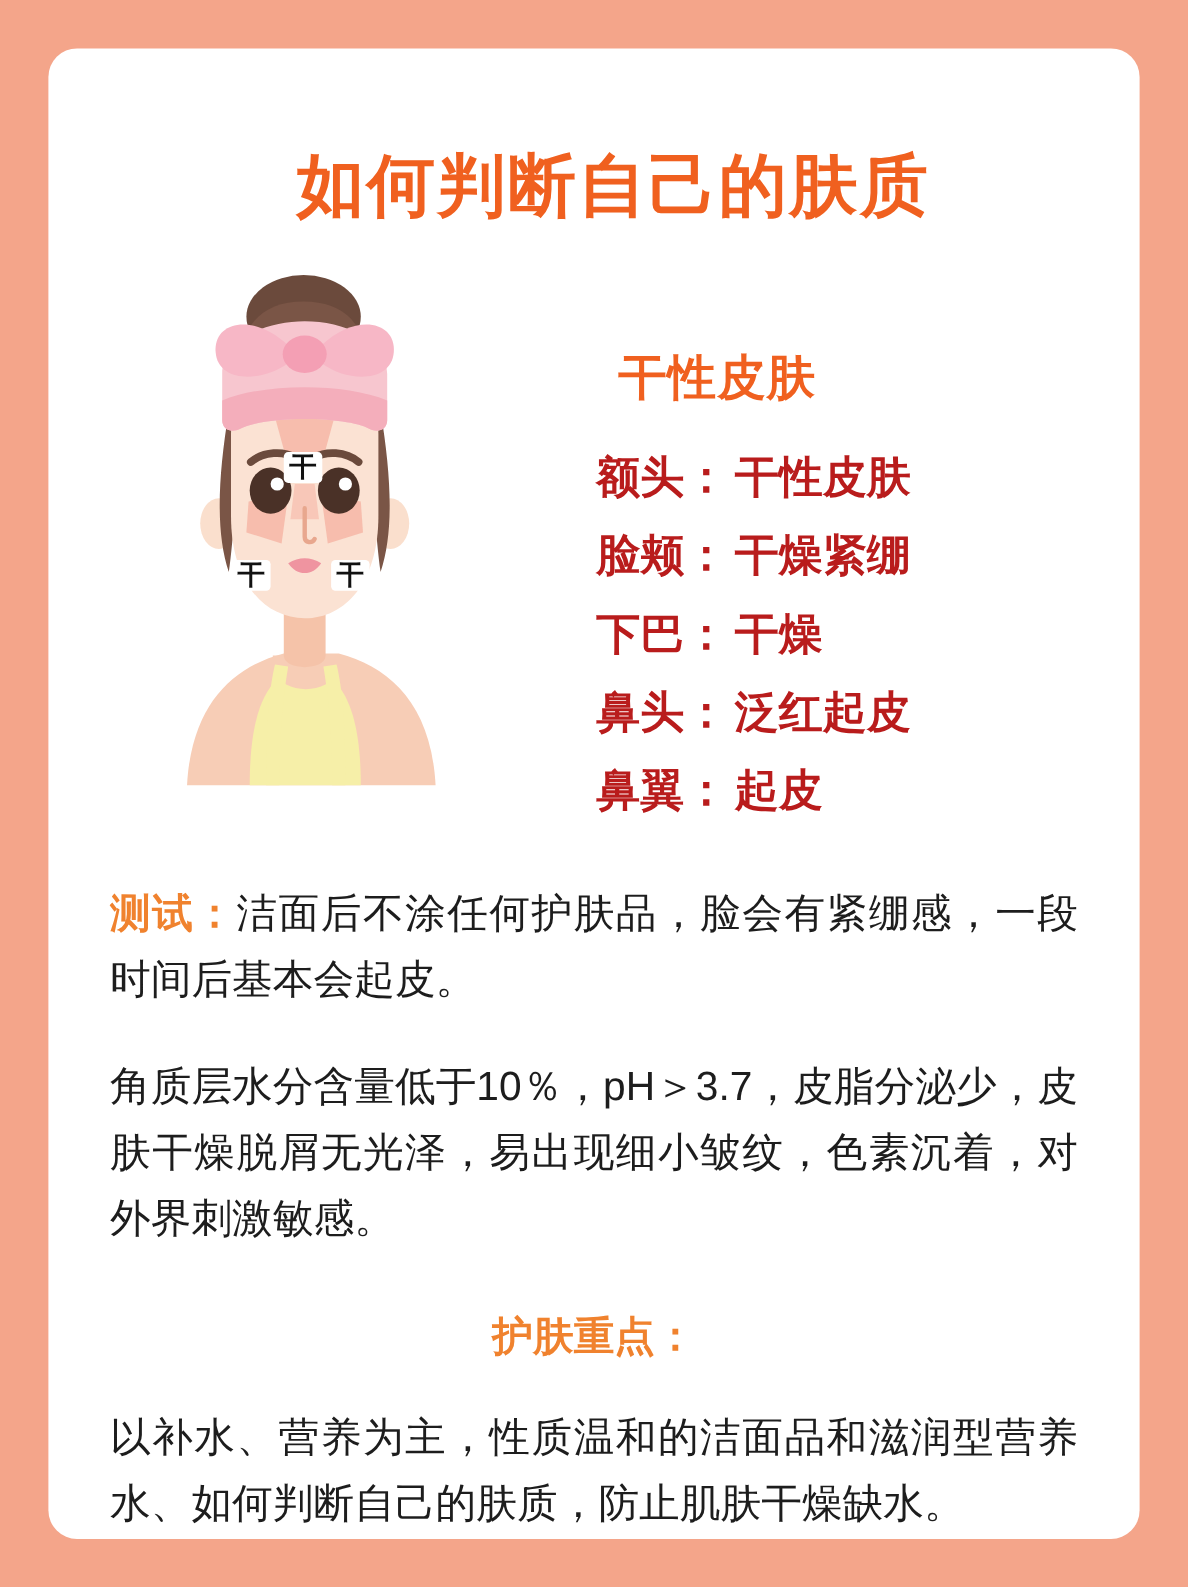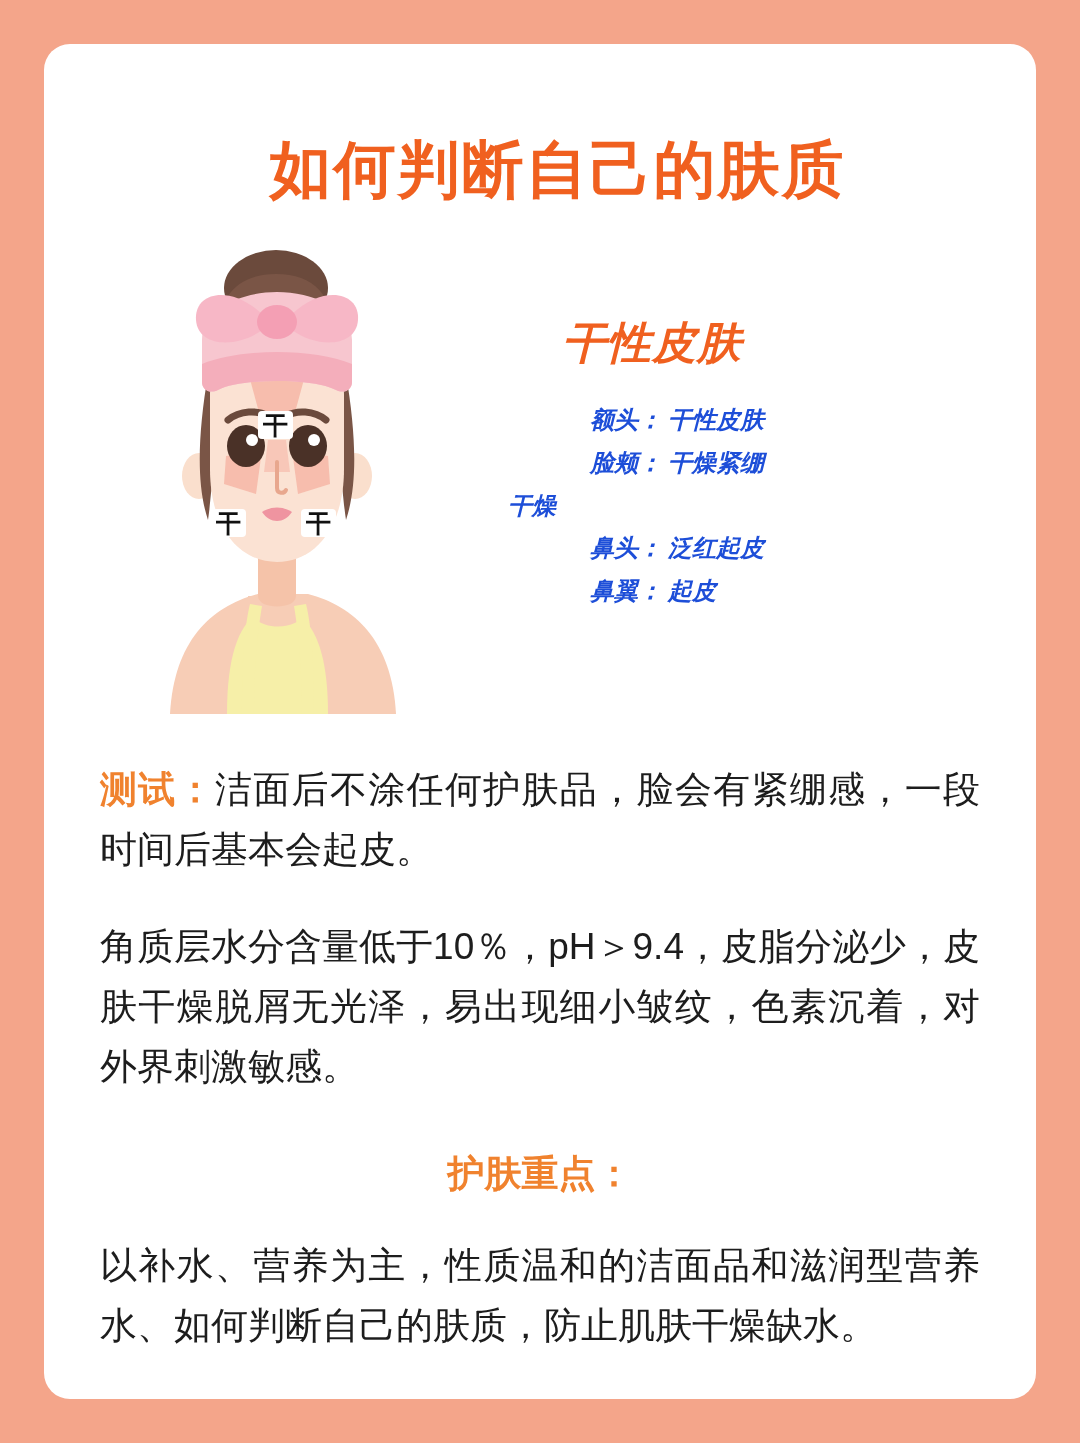--- a/index.html
+++ b/index.html
@@ -44,32 +44,31 @@
   .illus-wrap {
     width: 430px;
     height: 470px;
     position: relative;
     flex: none;
   }
   .info {
     flex: 1;
     padding-left: 10px;
     padding-top: 70px;
-    font-style: italic;
   }
   .info h2 {
     margin: 0 0 26px 60px;
     font-size: 44px;
     color: #f0601f;
     font-weight: bold;
     letter-spacing: 1px;
   }
   .info-row {
-    font-size: 24px;
-    color: #1d4ed8;
+    font-size: 40px;
+    color: #b91c1c;
     font-weight: bold;
     line-height: 1.78;
     text-align: left;
     display: flex;
   }
   .info-row .k {
     width: 160px;
     text-align: right;
     flex: none;
   }
@@ -185,40 +184,41 @@
 
       <div class="info-row">
         <span class="k">额头：</span>
         <span class="v">干性皮肤</span>
       </div>
       <div class="info-row">
         <span class="k">脸颊：</span>
         <span class="v">干燥紧绷</span>
       </div>
       <div class="info-row">
+        <span class="k">下巴：</span>
         <span class="v">干燥</span>
       </div>
       <div class="info-row">
         <span class="k">鼻头：</span>
         <span class="v">泛红起皮</span>
       </div>
       <div class="info-row">
         <span class="k">鼻翼：</span>
         <span class="v">起皮</span>
       </div>
     </div>
 
   </div>
 
   <div class="body-text">
 
     <p class="para">
       <span class="label">测试：</span><span>洁面后不涂任何护肤品，脸会有紧绷感，一段时间后基本会起皮。</span>
     </p>
 
-    <p class="para">角质层水分含量低于10％，pH＞9.4，皮脂分泌少，皮肤干燥脱屑无光泽，易出现细小皱纹，色素沉着，对外界刺激敏感。</p>
+    <p class="para">角质层水分含量低于10％，pH＞3.7，皮脂分泌少，皮肤干燥脱屑无光泽，易出现细小皱纹，色素沉着，对外界刺激敏感。</p>
 
     <div class="section-head">护肤重点：</div>
     <p class="para">以补水、营养为主，性质温和的洁面品和滋润型营养水、如何判断自己的肤质，防止肌肤干燥缺水。</p>
 
   </div>
 
 </div>
 
 </body></html>

